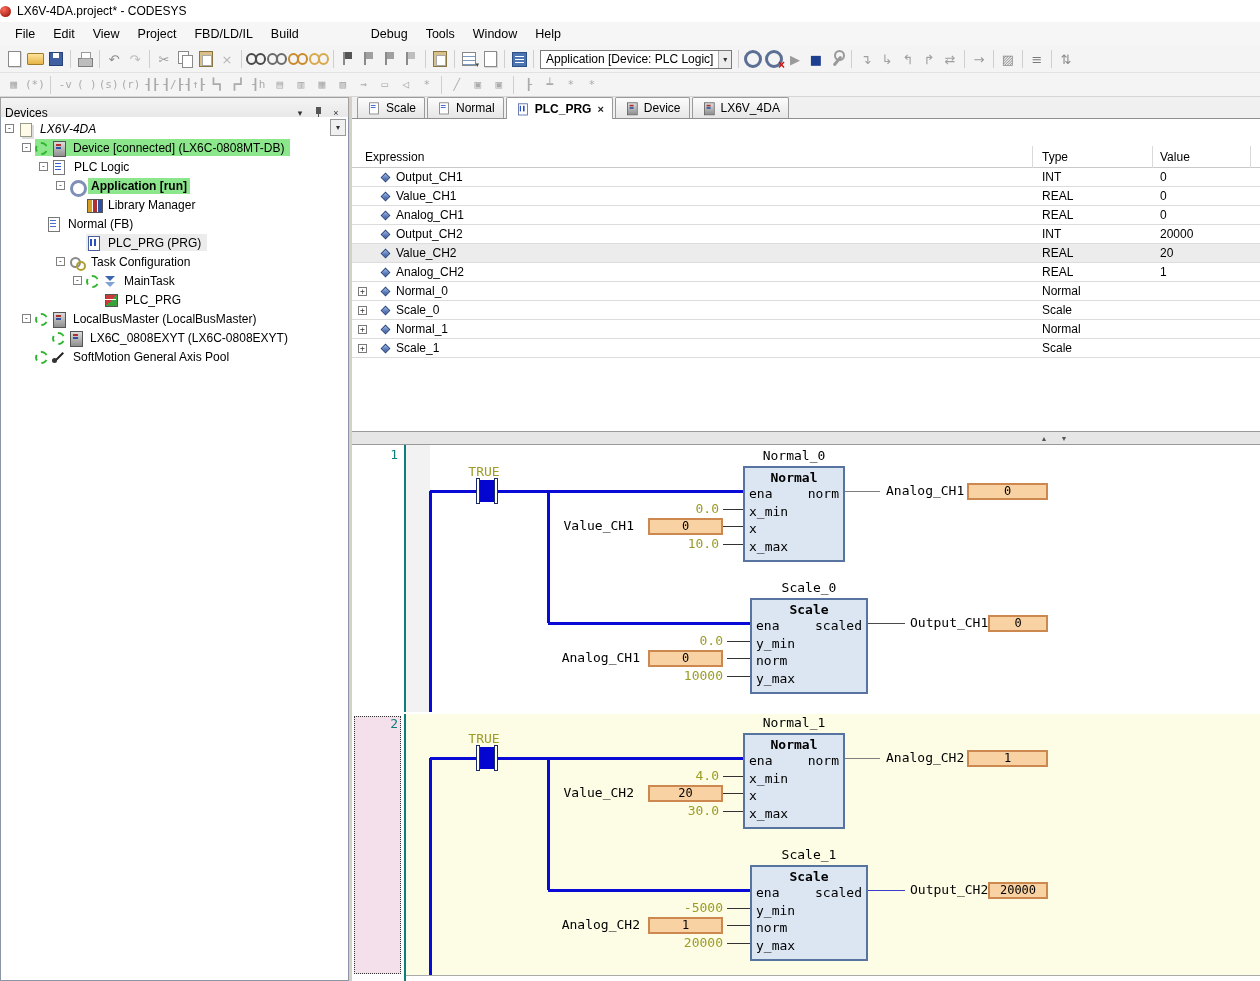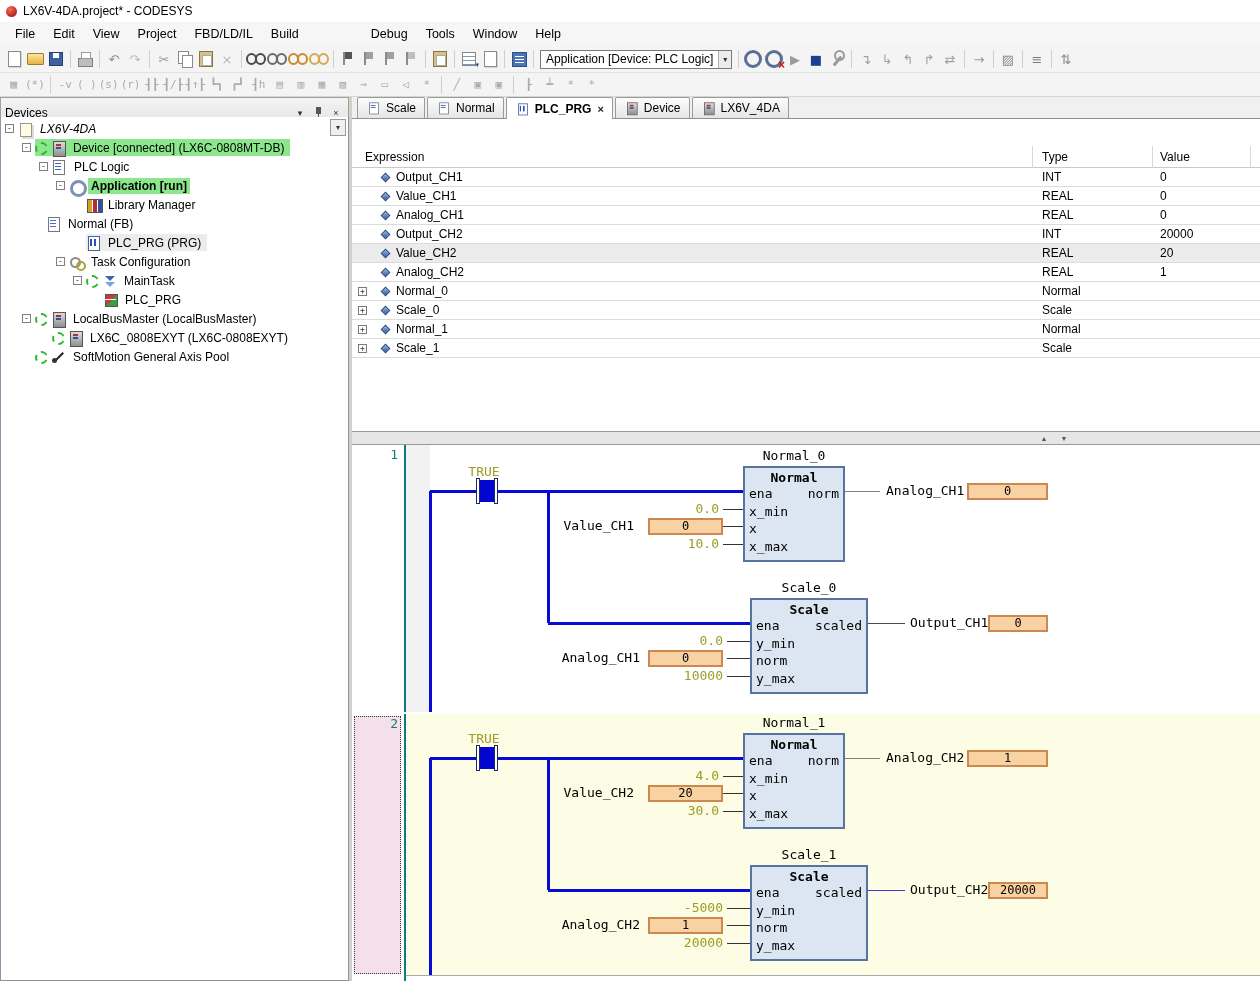--- a/index.html
+++ b/index.html
@@ -3,21 +3,21 @@
 <meta charset="utf-8">
 <style>
   *{box-sizing:border-box;margin:0;padding:0}
   html,body{background:#fff}
   #app{position:relative;width:1260px;height:981px;overflow:hidden;background:#fff;
        font-family:"Liberation Sans",sans-serif;font-size:12px;color:#000}
   .abs{position:absolute}
 
   
   #titlebar{position:absolute;left:0;top:0;width:1260px;height:22px;background:#fff;
-            display:flex;align-items:center;padding-left:6px;gap:6px}
+            display:flex;align-items:center;gap:6px}
   #title-icon{width:11px;height:11px;border-radius:50%;
               background:radial-gradient(circle at 35% 30%,#ff6a5a,#8d0b00);flex:none}
   #menubar{position:absolute;left:0;top:22px;width:1260px;height:24px;background:#f6f6f6;
            display:flex;align-items:center;padding-left:6px}
   .menu-item{padding:4px 9px;font-size:12.5px;cursor:default}
   #toolbar1{position:absolute;left:0;top:46px;width:1260px;height:27px;background:#f4f4f4;
             border-bottom:1px solid #e2e2e2;display:flex;align-items:center;padding-left:4px;gap:1px}
   #toolbar2{position:absolute;left:0;top:73px;width:1260px;height:24px;background:#f4f4f4;
             border-bottom:1px solid #d6d6d6;display:flex;align-items:center;padding-left:4px;gap:2px}
   .tsep{width:1px;height:18px;background:#cfcfcf;margin:0 3px;flex:none}

